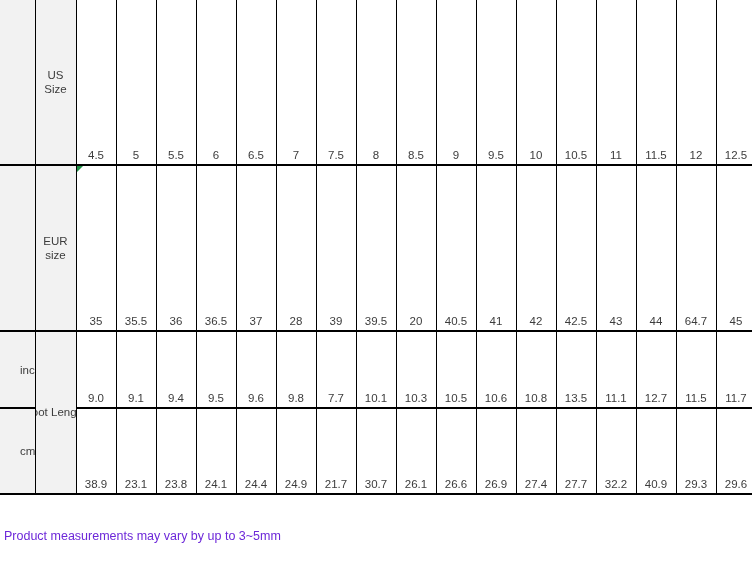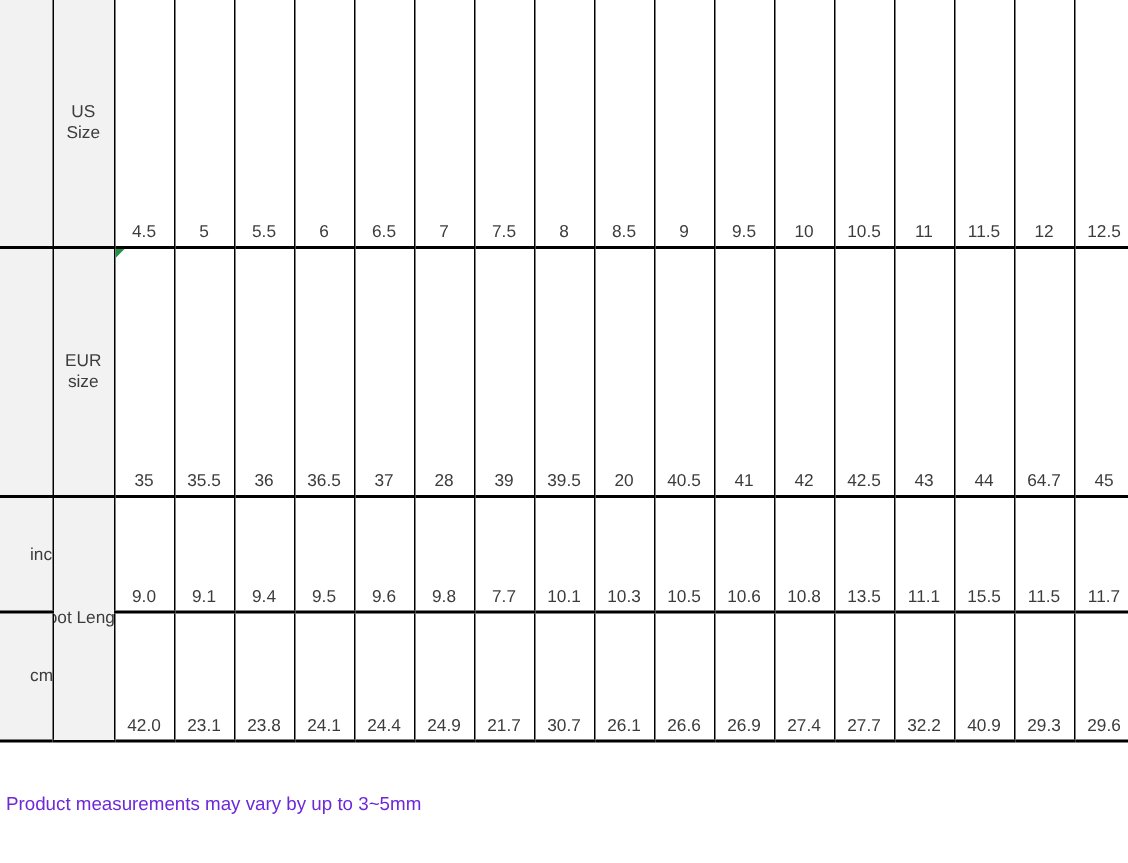--- a/index.html
+++ b/index.html
@@ -134,27 +134,27 @@
           <td class="val">9.6</td>
           <td class="val">9.8</td>
           <td class="val">7.7</td>
           <td class="val">10.1</td>
           <td class="val">10.3</td>
           <td class="val">10.5</td>
           <td class="val">10.6</td>
           <td class="val">10.8</td>
           <td class="val">13.5</td>
           <td class="val">11.1</td>
-          <td class="val">15.5</td>
+          <td class="val">12.7</td>
           <td class="val">11.5</td>
           <td class="val">11.7</td>
         </tr>
       <tr class="r4">
         <td class="side">cm</td>
-      <td class="val">42.0</td>
+      <td class="val">38.9</td>
           <td class="val">23.1</td>
           <td class="val">23.8</td>
           <td class="val">24.1</td>
           <td class="val">24.4</td>
           <td class="val">24.9</td>
           <td class="val">21.7</td>
           <td class="val">30.7</td>
           <td class="val">26.1</td>
           <td class="val">26.6</td>
           <td class="val">26.9</td>

